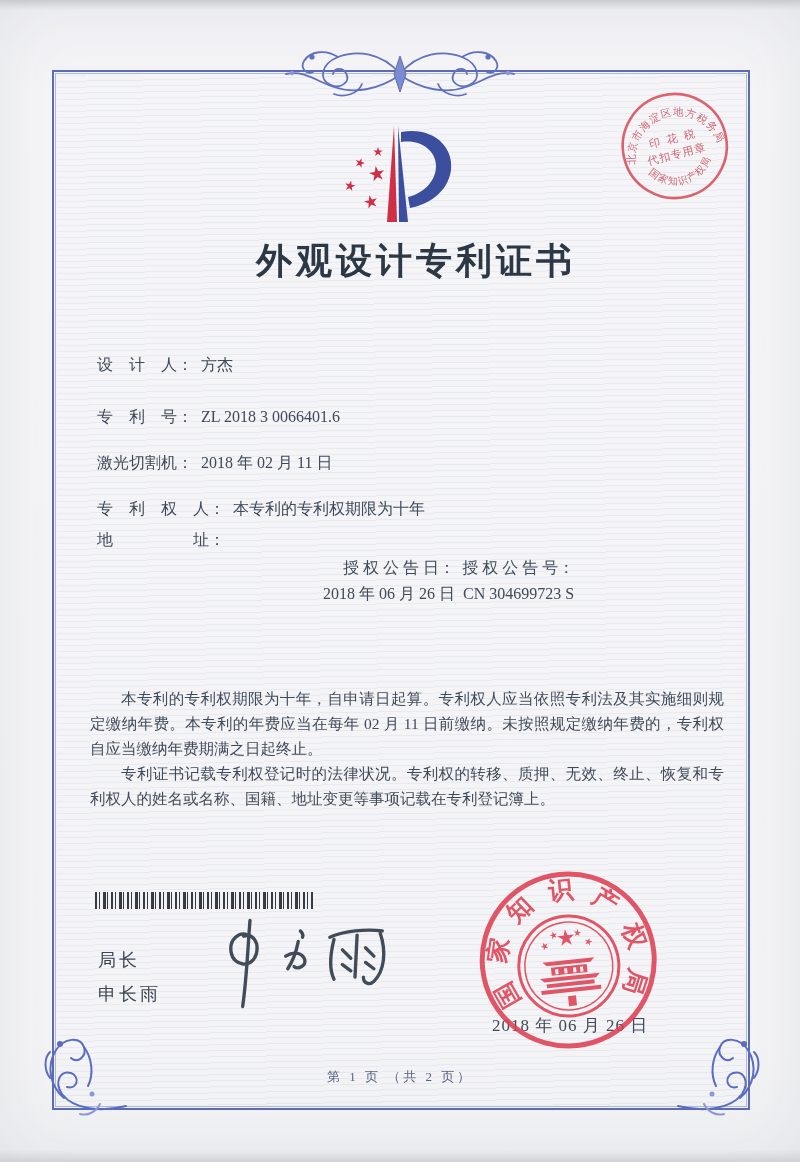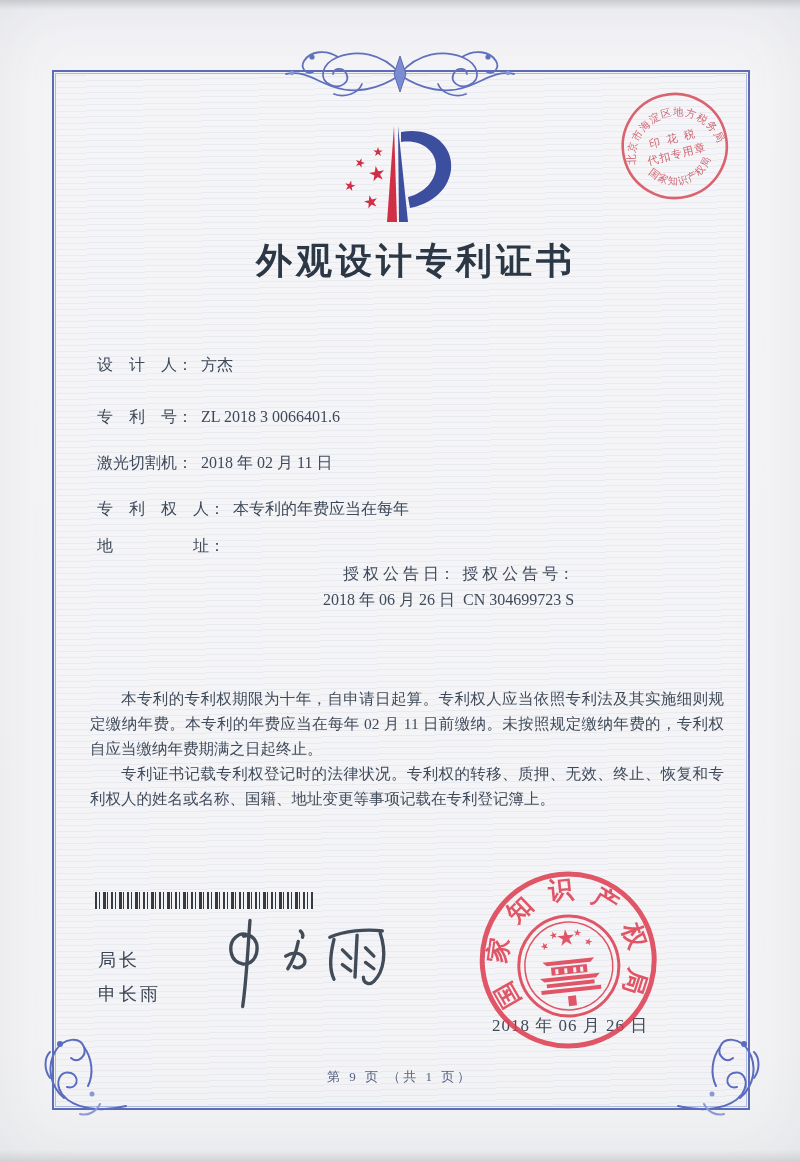--- a/index.html
+++ b/index.html
@@ -34,21 +34,21 @@
 
   .tax-stamp{position:absolute;left:612px;top:84px;transform:rotate(-14deg);opacity:.88;}
 
   .title{position:absolute;left:0;top:237px;width:100%;text-align:center;
     font-size:36px;font-weight:600;letter-spacing:4px;color:#2c3845;margin:0;padding-left:16px;}
 
   .fields{position:absolute;left:97px;top:352px;right:70px;font-size:16px;}
   .frow{display:flex;align-items:flex-start;line-height:26px;}
   .frow.m1{margin-bottom:28px;} .frow.m2{margin-bottom:26px;}
   .frow.m3{margin-bottom:20px;} .frow.m4{margin-bottom:20px;}
-  .frow.m5{margin-bottom:11px;} .frow.m6{margin-bottom:2px;}
+  .frow.m5{margin-bottom:5px;} .frow.m6{margin-bottom:2px;}
   .flabel{flex:none;white-space:pre;color:#3e4a5a;}
   .fvalue{flex:1;margin-left:8px;color:#3e4a5a;}
   .frow-split{display:flex;}
   .fcol{display:flex;align-items:flex-end;line-height:26px;flex-direction:column;}
   .fcol-left{flex:none;width:358px;}
   .fcol-right{flex:none;}
 
   .body-text{position:absolute;left:90px;top:686px;right:76px;
     font-size:15.5px;line-height:25px;text-align:justify;color:#404b5a;}
   .body-text p{margin:0;text-indent:2em;}
@@ -154,21 +154,21 @@
     <div class="frow m3">
       <span class="flabel">专　利　号：</span>
       <span class="fvalue">ZL 2018 3 0066401.6</span>
     </div>
     <div class="frow m4">
       <span class="flabel">激光切割机：</span>
       <span class="fvalue">2018 年 02 月 11 日</span>
     </div>
     <div class="frow m5">
       <span class="flabel">专　利　权　人：</span>
-      <span class="fvalue">本专利的年费应当在每年</span>
+      <span class="fvalue">本专利的专利权期限为十年</span>
     </div>
     <div class="frow m6">
       <span class="flabel">地　　　　　址：</span>
     </div>
     <div class="frow-split">
       <div class="fcol fcol-left">
         <span class="flabel">授 权 公 告 日：</span>
         <span class="fvalue">2018 年 06 月 26 日</span>
       </div>
       <div class="fcol fcol-right">
@@ -235,15 +235,15 @@
         <rect x="-30" y="22" width="60" height="4"></rect>
         <rect x="-14" y="2" width="3" height="5" fill="#f4f4f6"></rect>
         <rect x="-5" y="2" width="3" height="5" fill="#f4f4f6"></rect>
         <rect x="4" y="2" width="3" height="5" fill="#f4f4f6"></rect>
         <rect x="11" y="2" width="3" height="5" fill="#f4f4f6"></rect>
         <rect x="-4" y="30" width="8" height="10"></rect>
       </g>
     </g>
   </svg>
 
-  <div class="footer-page">第 9 页 （共 1 页）</div>
+  <div class="footer-page">第 1 页 （共 2 页）</div>
 
 </div>
 
 </body></html>

